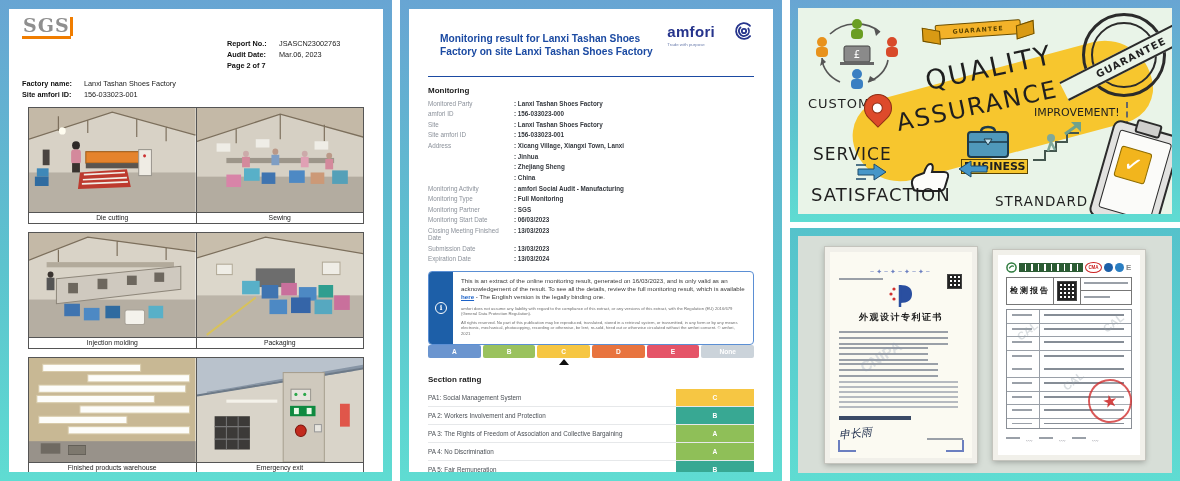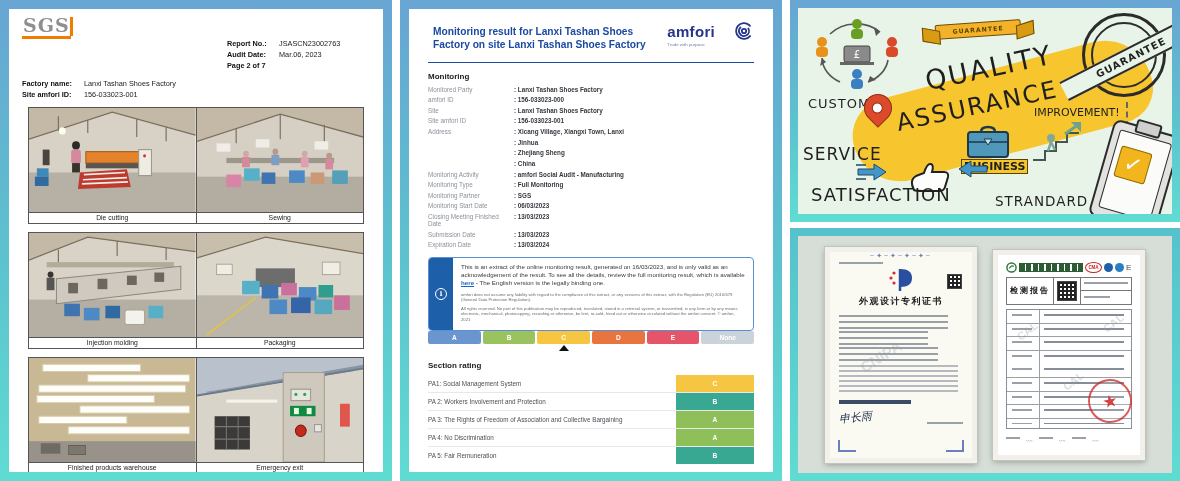--- a/index.html
+++ b/index.html
@@ -37,21 +37,21 @@
   .photo-row{border:1px solid #555;display:flex;}
   .photo-cell{width:50%;border-right:1px solid #555;display:flex;flex-direction:column;}
   .photo-cell:last-child{border-right:none;}
   .photo-img{display:block;width:100%;height:104px;}
   .photo-cap{border-top:1px solid #555;text-align:center;font-size:6.8px;
              padding:1.5px 0;color:#222;}
 
   
   .page-mid{padding:12px 19px 0 19px;position:relative;}
   .mid-head{display:flex;align-items:flex-start;}
-  .mid-title{margin:5px;font-size:10.2px;line-height:1.25;color:#1b4aa2;width:268px;}
+  .mid-title{margin:12px;font-size:10.2px;line-height:1.25;color:#1b4aa2;width:268px;}
   .amfori{margin-left:auto;text-align:left;}
   .amfori-row{display:flex;align-items:center;gap:19px;}
   .amfori-word{font-size:15px;font-weight:bold;color:#26348c;letter-spacing:.3px;}
   .amfori-tag{font-size:4.4px;color:#6d7fae;margin-top:1px;}
   .title-rule{border:none;border-top:1.6px solid #1b4aa2;margin:5px 0 0 0;}
   .h2{font-size:8px;font-weight:bold;color:#1c1c1c;margin:9px 0 5px 0;}
   .fields{font-size:6.3px;}
   .f-row{display:flex;margin-bottom:3.4px;line-height:1.15;}
   .f-lbl{width:82px;color:#8b919a;flex-shrink:0;padding-right:4px;}
   .f-val{color:#34383e;font-weight:bold;}
@@ -84,21 +84,21 @@
   
   .illu{position:relative;width:100%;height:100%;background:#e9f4e8;overflow:hidden;
         font-family:"DejaVu Sans", sans-serif;color:#1f1f1f;}
   .illu .txt{position:absolute;white-space:nowrap;}
   .swoosh{position:absolute;left:52px;top:60px;width:305px;height:86px;background:#f7c62e;
           border-radius:48px 60px 44px 60px;transform:rotate(-15deg);}
   .t-quality{left:126px;top:44px;font-size:27px;letter-spacing:2px;transform:rotate(-12deg);}
   .t-assurance{left:97px;top:84px;font-size:24px;letter-spacing:2px;transform:rotate(-12deg);}
   .t-customer{left:10px;top:88px;font-size:13px;letter-spacing:1px;}
   .t-improvement{left:236px;top:98px;font-size:11px;}
-  .t-service{left:5px;top:136px;font-size:17px;letter-spacing:1px;}
+  .t-service{left:15px;top:136px;font-size:17px;letter-spacing:1px;}
   .t-business{left:163px;top:151px;font-size:11px;font-weight:bold;background:#f7c62e;
               padding:0 2px;border:1px solid #5a4300;}
   .t-satisfaction{left:13px;top:176px;font-size:18px;letter-spacing:1px;}
   .t-strandard{left:197px;top:185px;font-size:13.5px;letter-spacing:1px;}
   .cycle{position:absolute;left:12px;top:8px;}
   .ribbon{position:absolute;left:137px;top:14px;transform:rotate(-4deg);}
   .ribbon-main{position:relative;width:84px;height:13px;background:#f3b229;
                border:1.5px solid #6b4e00;border-radius:2px;z-index:1;
                font-size:6.2px;font-weight:bold;color:#5a4300;letter-spacing:1px;
                text-align:center;line-height:13px;}
@@ -132,21 +132,21 @@
             border:2px solid #2b2b2b;border-radius:3px;}
   .clip-check{position:absolute;left:12px;top:22px;width:30px;height:30px;background:#f2b51d;
             border:1.5px solid #8e6c00;border-radius:3px;color:#fff;font-size:22px;
             font-weight:bold;text-align:center;line-height:30px;}
 
   
   .certs-bg{width:100%;height:100%;background:#d7ded7;display:flex;gap:16px;
             justify-content:center;align-items:center;box-sizing:border-box;padding:10px 0;}
   .cert{margin:0;background:#fdfcf7;border:5px solid #f1f0ea;outline:1px solid #c4c4bd;
         box-shadow:0 2px 6px rgba(0,0,0,.3);position:relative;overflow:hidden;}
-  .cert-patent{width:152px;height:216px;padding:0 9px;box-sizing:border-box;
+  .cert-patent{width:152px;height:216px;padding:16px 9px;box-sizing:border-box;
         background:#fbfaf2;}
   .cert-report{width:152px;height:210px;padding:7px 8px;box-sizing:border-box;background:#fff;}
   .bars{background:repeating-linear-gradient(180deg,#9aa0a8 0 2px,transparent 2px 6px);}
   .bars-light{background:repeating-linear-gradient(180deg,#b6bac0 0 1.6px,transparent 1.6px 5px);}
   .qr{background:
       repeating-linear-gradient(90deg,#222 0 2px,transparent 2px 4px),
       repeating-linear-gradient(0deg,#222 0 2px,#fff 2px 4px);
       border:1px solid #444;}
   .wm{position:absolute;color:rgba(140,155,175,.28);font-weight:bold;pointer-events:none;}
   .cp-orn{color:#6b7fc0;font-size:7px;text-align:center;letter-spacing:2px;line-height:1;}

